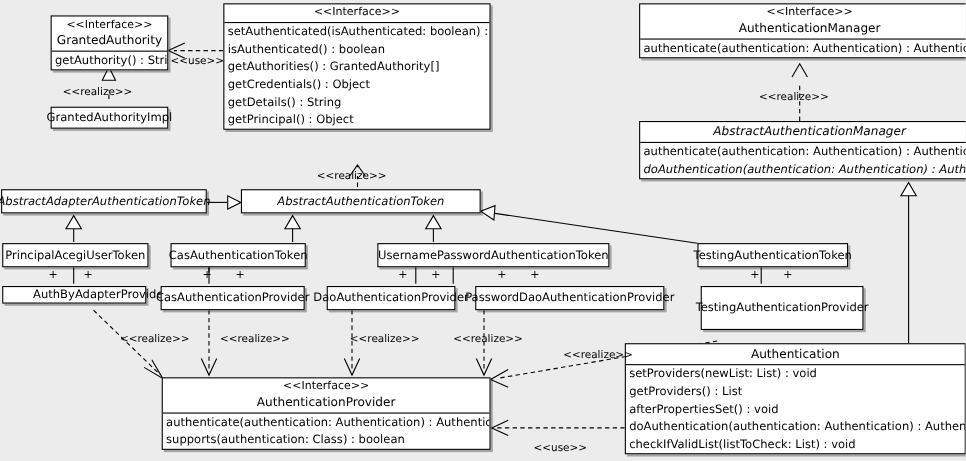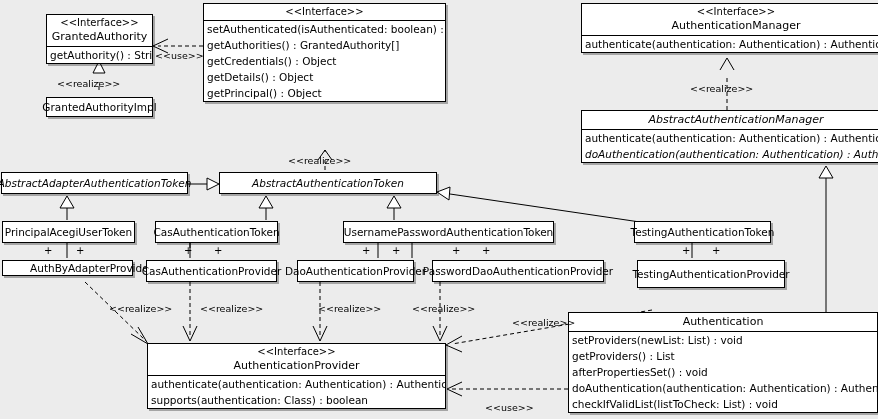--- a/index.html
+++ b/index.html
@@ -191,23 +191,24 @@
   <div class="uml-box simple" style="left:46px; top:97px; width:107px; height:20px;">
     <span class="cname">GrantedAuthorityImpl</span>
   </div>
 
   <div class="uml-box" style="left:203px; top:3px; width:243px;">
     <div class="uml-head with-sep">
       <span class="stereo">&lt;&lt;Interface&gt;&gt;</span>
     </div>
     <div class="uml-members">
       <span class="member">setAuthenticated(isAuthenticated: boolean) : void</span>
+      <span class="member">isAuthenticated() : boolean</span>
       <span class="member">getAuthorities() : GrantedAuthority[]</span>
       <span class="member">getCredentials() : Object</span>
-      <span class="member">getDetails() : Object</span>
+      <span class="member">getDetails() : String</span>
       <span class="member">getPrincipal() : Object</span>
     </div>
   </div>
 
   <div class="uml-box" style="left:581px; top:3px; width:310px;">
     <div class="uml-head with-sep">
       <span class="stereo">&lt;&lt;Interface&gt;&gt;</span>
       <span class="cname">AuthenticationManager</span>
     </div>
     <div class="uml-members">
@@ -258,21 +259,21 @@
   </div>
 
   <div class="uml-box simple" style="left:297px; top:260px; width:117px; height:22px;">
     <span class="cname">DaoAuthenticationProvider</span>
   </div>
 
   <div class="uml-box simple" style="left:432px; top:260px; width:172px; height:22px;">
     <span class="cname">PasswordDaoAuthenticationProvider</span>
   </div>
 
-  <div class="uml-box simple" style="left:637px; top:260px; width:148px; height:28px;">
+  <div class="uml-box simple" style="left:637px; top:260px; width:148px; height:40px;">
     <span class="cname">TestingAuthenticationProvider</span>
   </div>
 
   <div class="uml-box" style="left:147px; top:343px; width:299px;">
     <div class="uml-head with-sep">
       <span class="stereo">&lt;&lt;Interface&gt;&gt;</span>
       <span class="cname">AuthenticationProvider</span>
     </div>
     <div class="uml-members">
       <span class="member">authenticate(authentication: Authentication) : Authentication</span>

